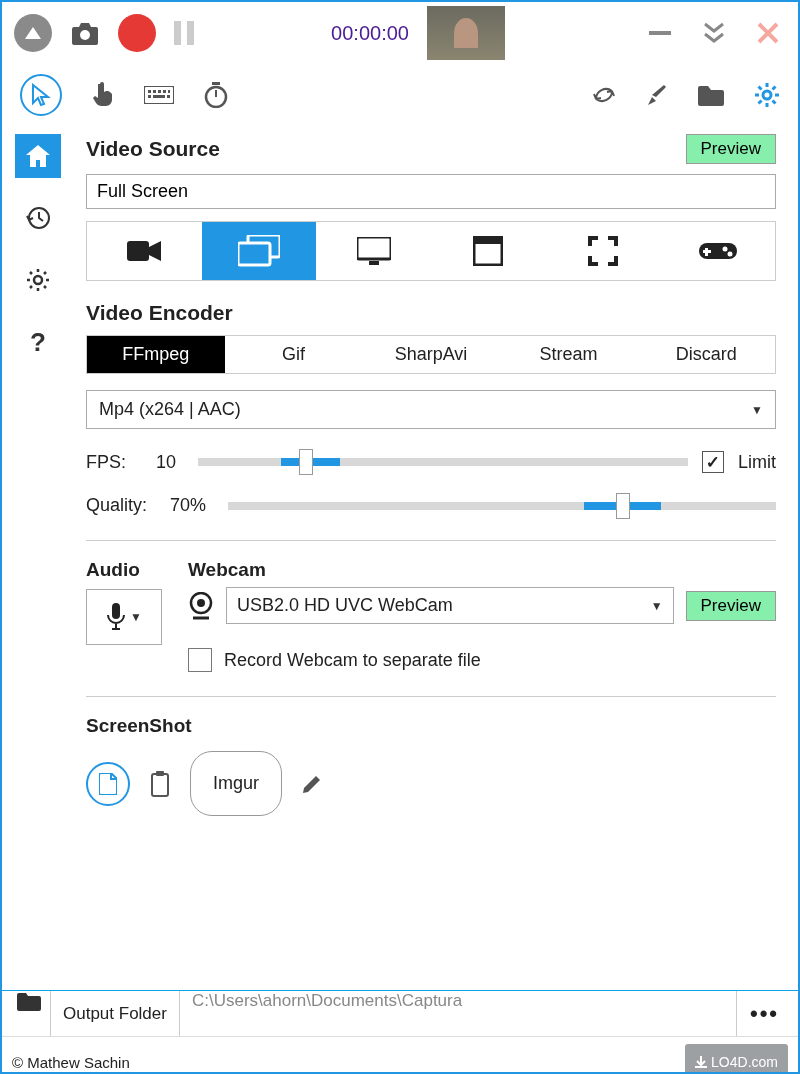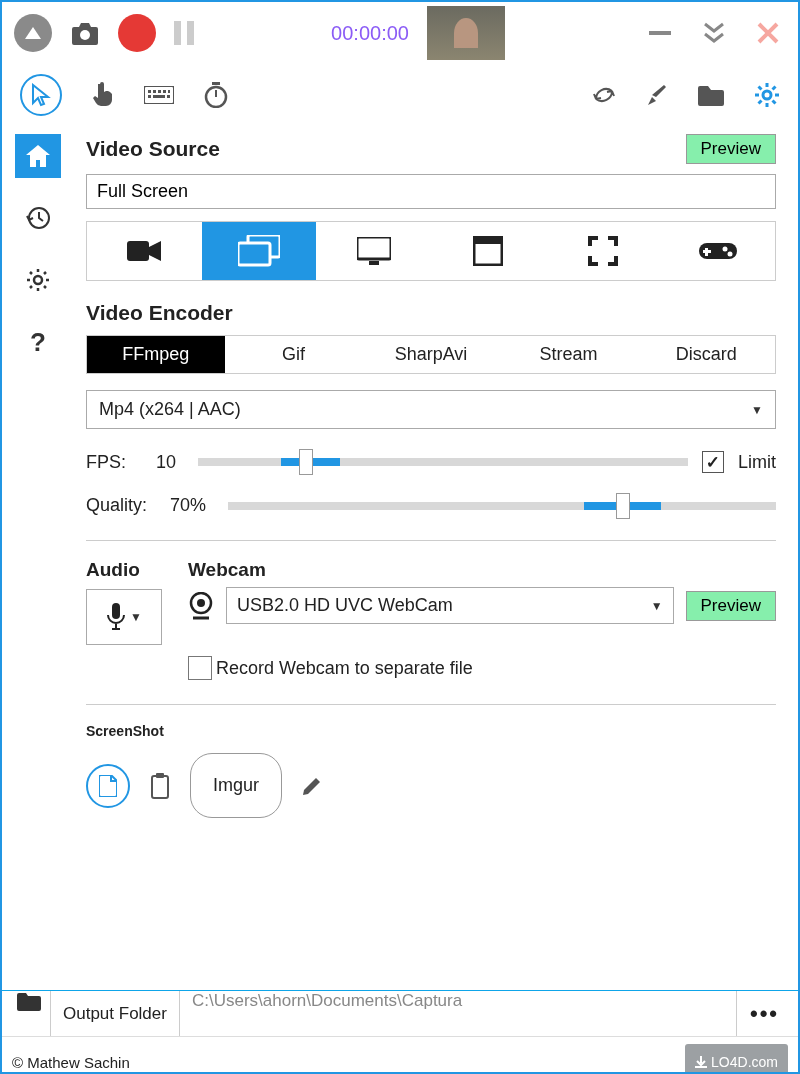--- a/index.html
+++ b/index.html
@@ -23,21 +23,21 @@
 .circle-btn {
   width: 38px; height: 38px;
   border-radius: 50%;
   display: flex; align-items: center; justify-content: center;
   cursor: pointer;
 }
 .circle-gray { background: #8a8a8a; color: #fff; }
 .circle-red { background: #e53935; }
 .icon-plain { color: #555; cursor: pointer; display:flex; align-items:center; justify-content:center; }
 .icon-plain.light { color: #bbb; }
-.timer { font-size: 20px; color: #8b5cf6; }
+.timer { font-size: 20px; color: #4c1d95; }
 .webcam-thumb { width: 78px; height: 54px; background: linear-gradient(#6b6a60,#8b8570); display:flex; align-items:center; justify-content:center; }
 .webcam-thumb .person { width:24px; height:30px; background:#b89680; border-radius:50% 50% 0 0; }
 .win-btn { width:36px; display:flex; align-items:center; justify-content:center; cursor:pointer; }
 .spacer { flex: 1; }
 
 .toolbar2 {
   height: 62px;
   display: flex;
   align-items: center;
   padding: 0 18px;
@@ -127,21 +127,21 @@
   border:1px solid #aaa; width:76px; height:56px;
   display:flex; align-items:center; justify-content:center; gap:4px;
   cursor:pointer;
 }
 .webcam-col { flex:1; }
 .webcam-row { display:flex; gap:12px; align-items:center; margin-top:6px; }
 .webcam-select {
   flex:1; border:1px solid #aaa; padding:7px 10px; font-size:18px;
   display:flex; justify-content:space-between; align-items:center; cursor:pointer;
 }
-.check-row { display:flex; gap:4px; align-items:center; margin-top:32px; font-size:18px; }
+.check-row { display:flex; gap:12px; align-items:center; margin-top:24px; font-size:18px; }
 .check-box { width:24px; height:24px; border:1px solid #777; cursor:pointer; }
 
 .screenshot-row { display:flex; gap:20px; align-items:center; margin-top:14px; }
 .ss-circle {
   width:44px; height:44px; border:2px solid #2196e3; border-radius:50%;
   display:flex; align-items:center; justify-content:center; color:#2196e3; cursor:pointer;
 }
 .ss-pill {
   border:1px solid #999; border-radius:22px; padding:21px 22px;
   font-size:18px; cursor:pointer;
@@ -413,21 +413,21 @@
         <div class="check-row">
           <div class="check-box"></div>
           <span>Record Webcam to separate file</span>
         </div>
       </div>
     </div>
 
     <div class="divider"></div>
 
     
-    <div class="section-title" style="font-size:14px">ScreenShot</div>
+    <div class="section-title" style="font-size:19px">ScreenShot</div>
     <div class="screenshot-row">
       <div class="ss-circle">
         <svg width="18" height="22" viewBox="0 0 18 22">
             <path d="M2 0h10l6 6v14a2 2 0 0 1-2 2H2a2 2 0 0 1-2-2V2a2 2 0 0 1 2-2z" fill="none" stroke="#2196e3" stroke-width="2"></path>
             <path d="M12 0v6h6" fill="none" stroke="#2196e3" stroke-width="2"></path>
           </svg>
       </div>
       <div class="icon-plain">
         <svg width="20" height="26" viewBox="0 0 20 26">
             <rect x="2" y="3" width="16" height="22" rx="2" fill="none" stroke="#555" stroke-width="2"></rect>

